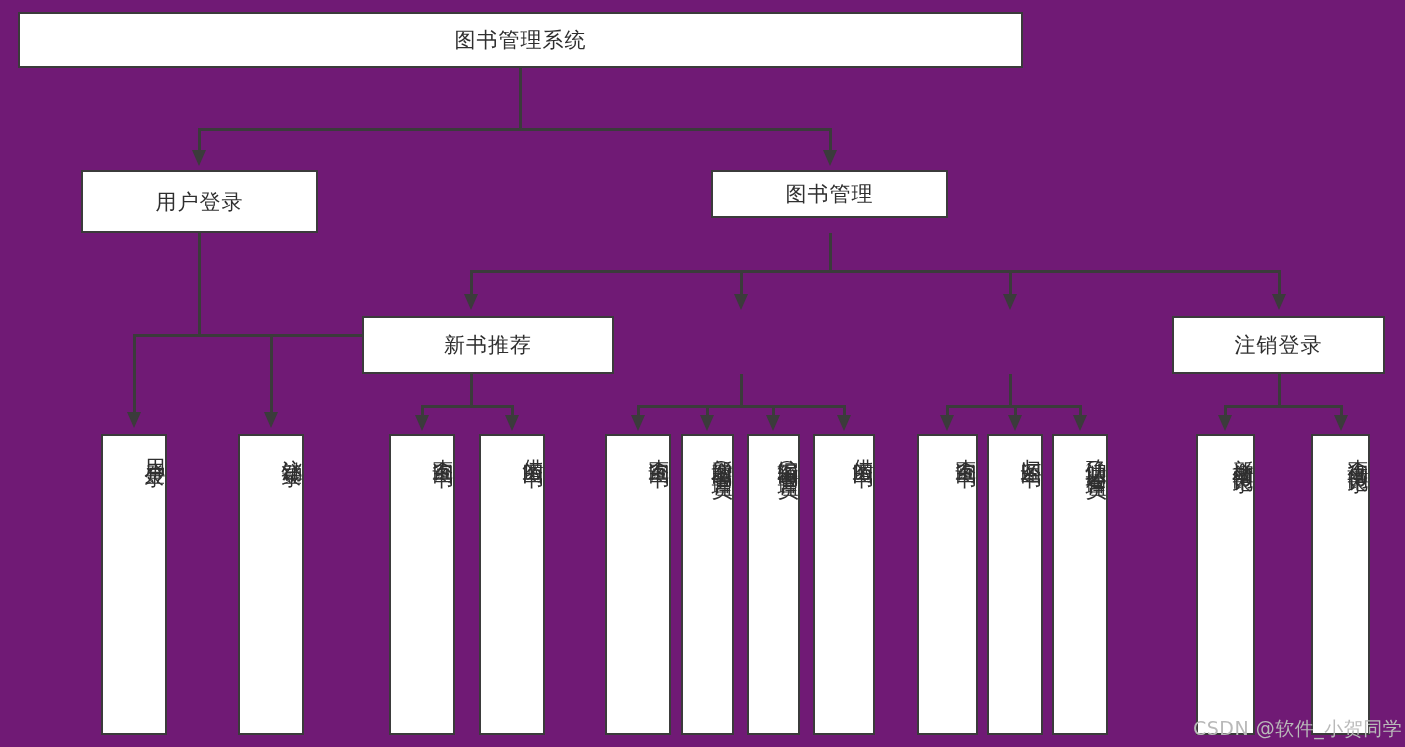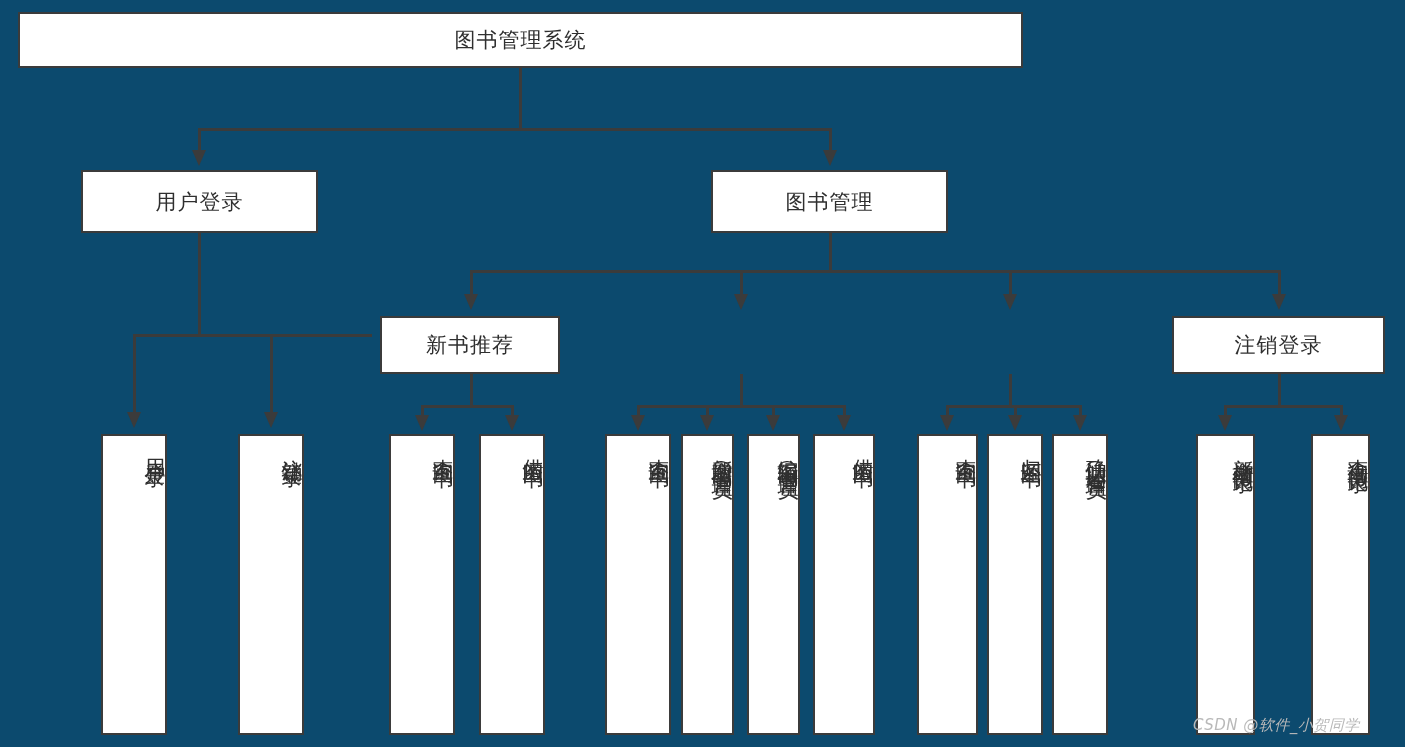--- a/index.html
+++ b/index.html
@@ -4,21 +4,21 @@
 <style>
   html, body {
     margin: 0;
     padding: 0;
     background: #ffffff;
   }
   #canvas {
     position: relative;
     width: 1405px;
     height: 747px;
-    background: #0c4a6e;
+    background: #701a75;
     font-family: "DejaVu Sans", "Liberation Sans", sans-serif;
     overflow: hidden;
   }
   .node {
     position: absolute;
     box-sizing: border-box;
     border: 2.5px solid #3b3b3b;
     background: #ffffff;
     display: flex;
     align-items: center;
@@ -55,24 +55,23 @@
     position: absolute;
     width: 0;
     height: 0;
     border-left: 7px solid transparent;
     border-right: 7px solid transparent;
     border-top: 16px solid #3b3b3b;
   }
   .watermark {
     position: absolute;
     color: #b9b9b9;
-    font-size: 15px;
+    font-size: 19px;
     white-space: nowrap;
     letter-spacing: 0.5px;
-    font-style: italic;
   }
 </style>
 </head>
 <body>
 
 <div id="canvas">
 
   <div class="node h" style="left:18px; top:12px; width:1005px; height:56px;">
     <span>图书管理系统</span>
   </div>
@@ -82,21 +81,21 @@
   <div class="edge hline" style="left:198px; top:128px; width:633px;"></div>
 
   <div class="edge vline" style="left:198px; top:128px; height:24px;"></div>
   <div class="arrow" style="left:192px; top:150px;"></div>
   <div class="edge vline" style="left:829px; top:128px; height:24px;"></div>
   <div class="arrow" style="left:823px; top:150px;"></div>
 
   <div class="node h" style="left:81px; top:170px; width:237px; height:63px;">
     <span>用户登录</span>
   </div>
-  <div class="node h" style="left:711px; top:170px; width:237px; height:63px;">
+  <div class="node h" style="left:711px; top:170px; width:237px; height:48px;">
     <span>图书管理</span>
   </div>
 
   <div class="edge vline" style="left:198px; top:233px; height:103px;"></div>
   <div class="edge hline" style="left:133px; top:334px; width:239px;"></div>
   <div class="edge vline" style="left:133px; top:334px; height:80px;"></div>
   <div class="arrow" style="left:127px; top:412px;"></div>
   <div class="edge vline" style="left:270px; top:334px; height:80px;"></div>
   <div class="arrow" style="left:264px; top:412px;"></div>
 
@@ -104,21 +103,21 @@
   <div class="edge hline" style="left:470px; top:270px; width:809px;"></div>
   <div class="edge vline" style="left:470px; top:270px; height:26px;"></div>
   <div class="arrow" style="left:464px; top:294px;"></div>
   <div class="edge vline" style="left:740px; top:270px; height:26px;"></div>
   <div class="arrow" style="left:734px; top:294px;"></div>
   <div class="edge vline" style="left:1009px; top:270px; height:26px;"></div>
   <div class="arrow" style="left:1003px; top:294px;"></div>
   <div class="edge vline" style="left:1278px; top:270px; height:26px;"></div>
   <div class="arrow" style="left:1272px; top:294px;"></div>
 
-  <div class="node h" style="left:380px; top:316px; width:180px; height:58px;">
+  <div class="node h" style="left:362px; top:316px; width:252px; height:58px;">
     <span>新书推荐</span>
   </div>
   <div class="node h" style="left:1172px; top:316px; width:213px; height:58px;">
     <span>注销登录</span>
   </div>
 
   <div class="edge vline" style="left:470px; top:374px; height:33px;"></div>
   <div class="edge hline" style="left:421px; top:405px; width:92px;"></div>
   <div class="edge vline" style="left:421px; top:405px; height:12px;"></div>
   <div class="arrow" style="left:415px; top:415px;"></div>

